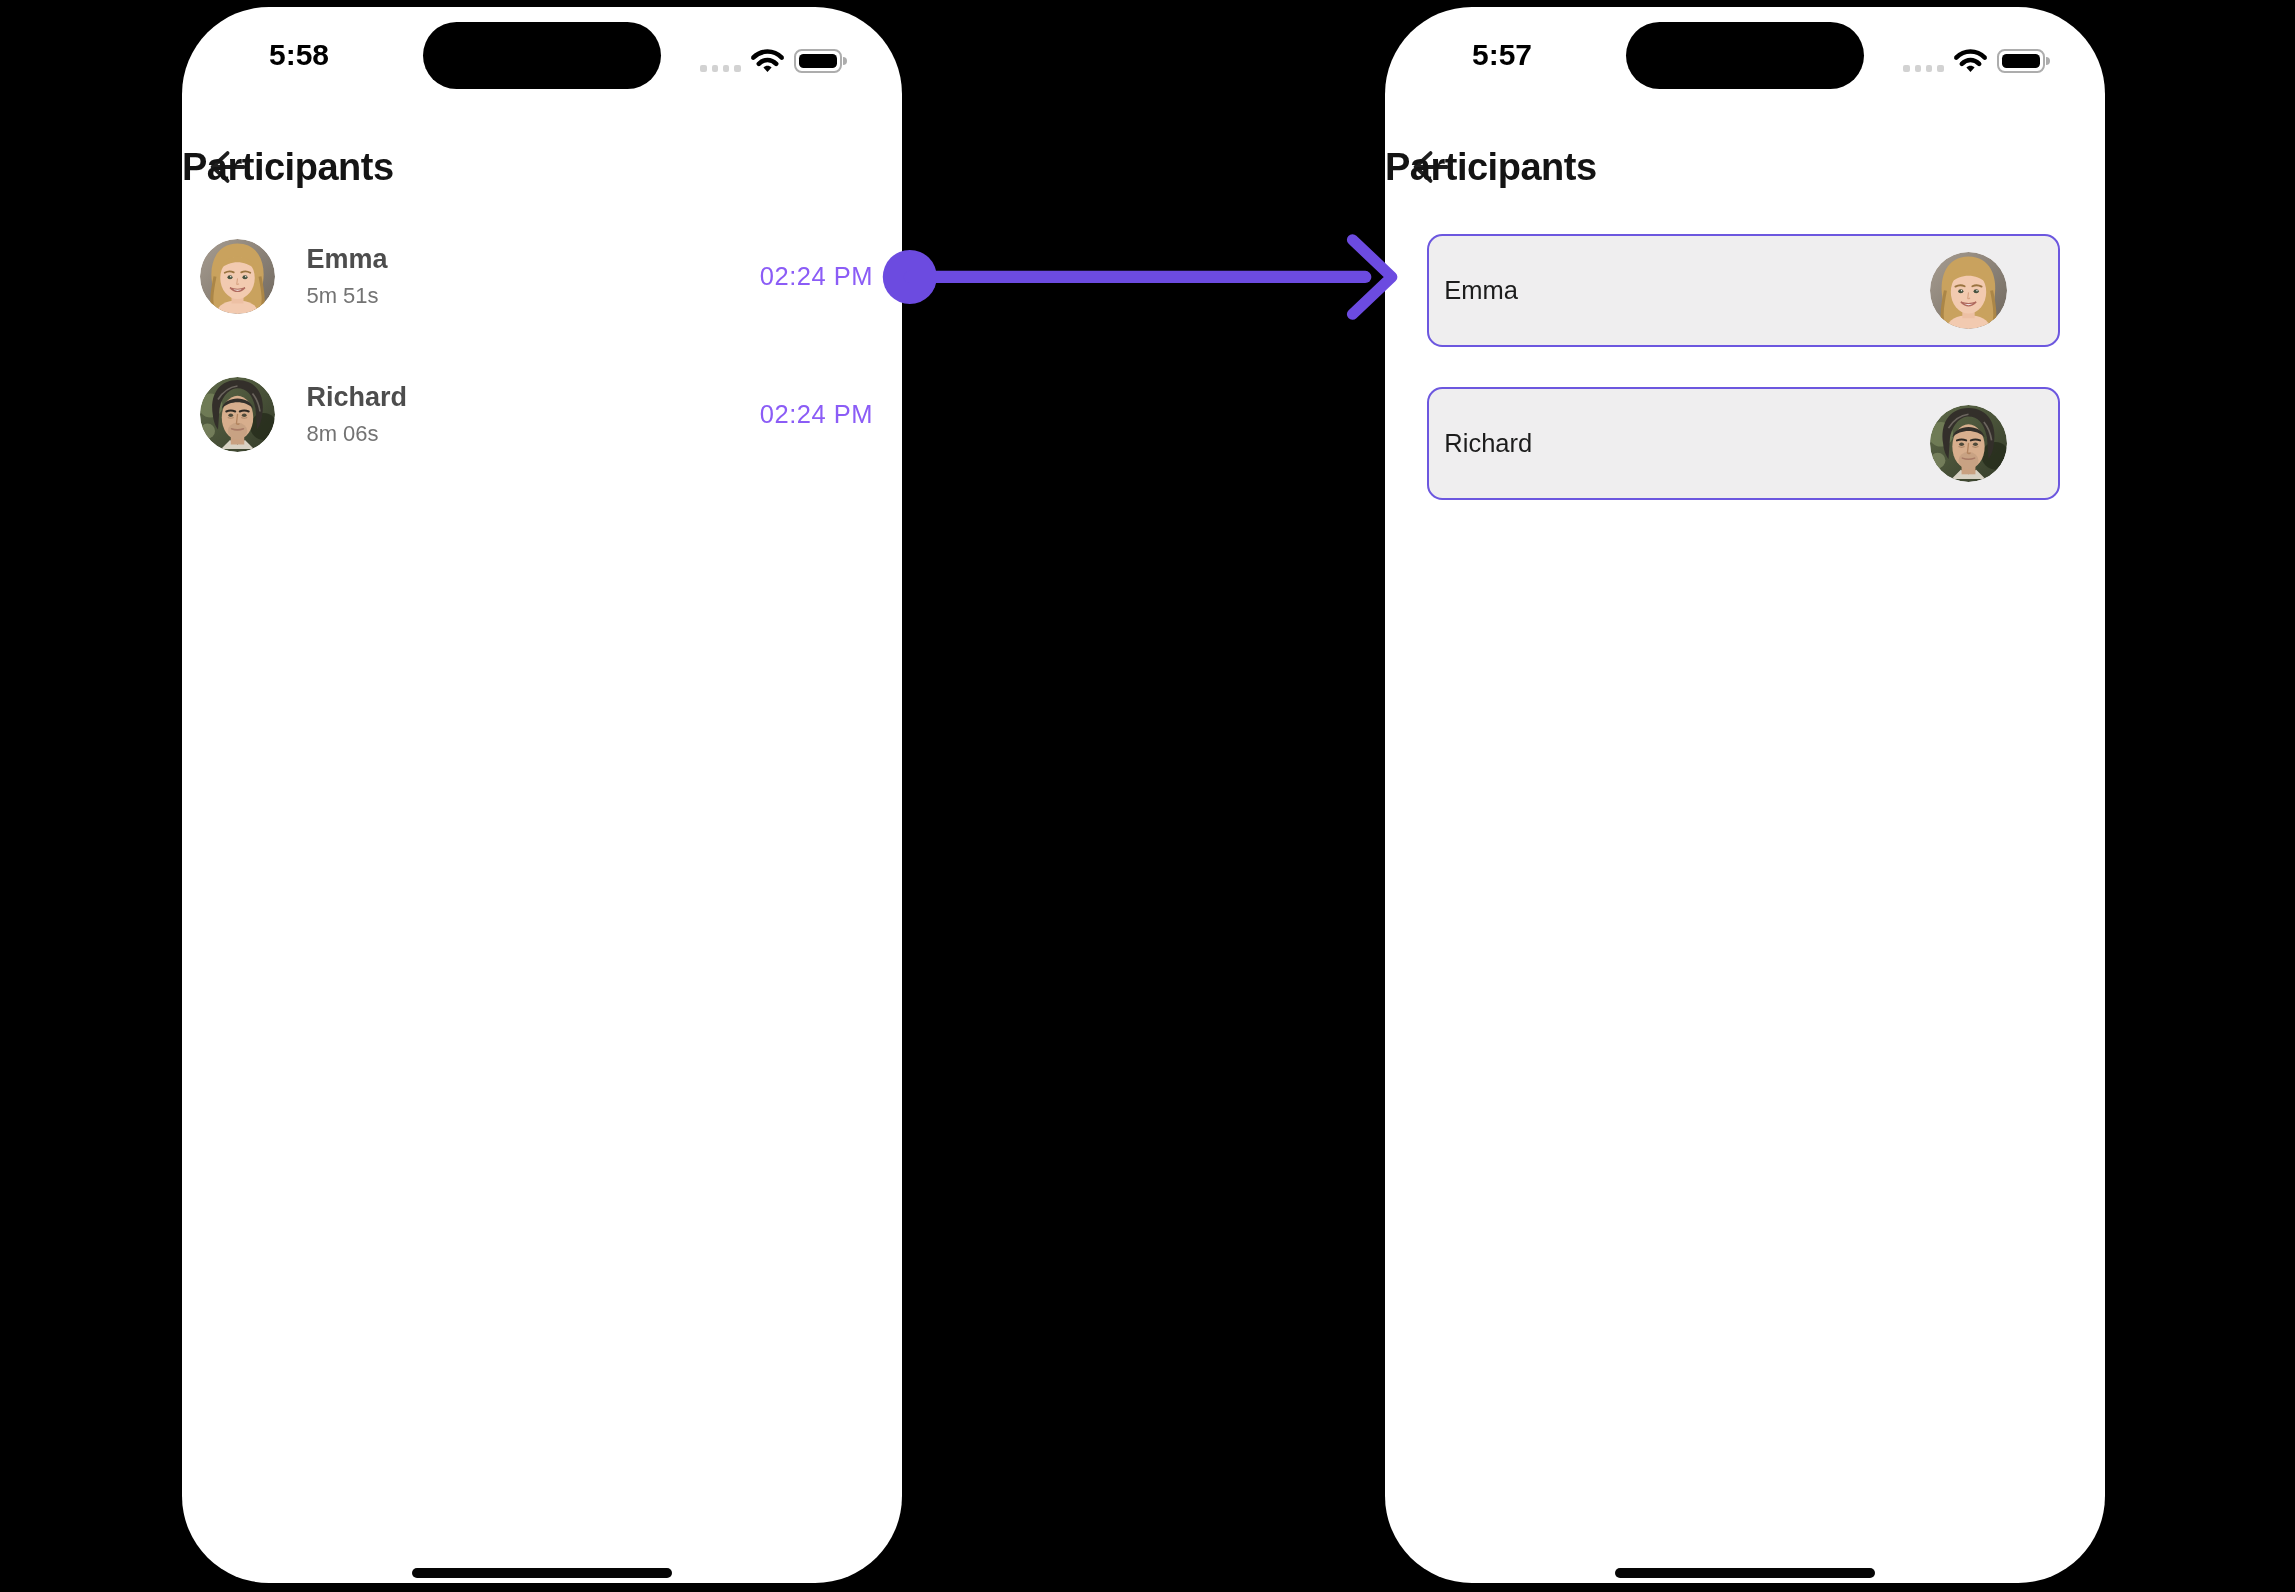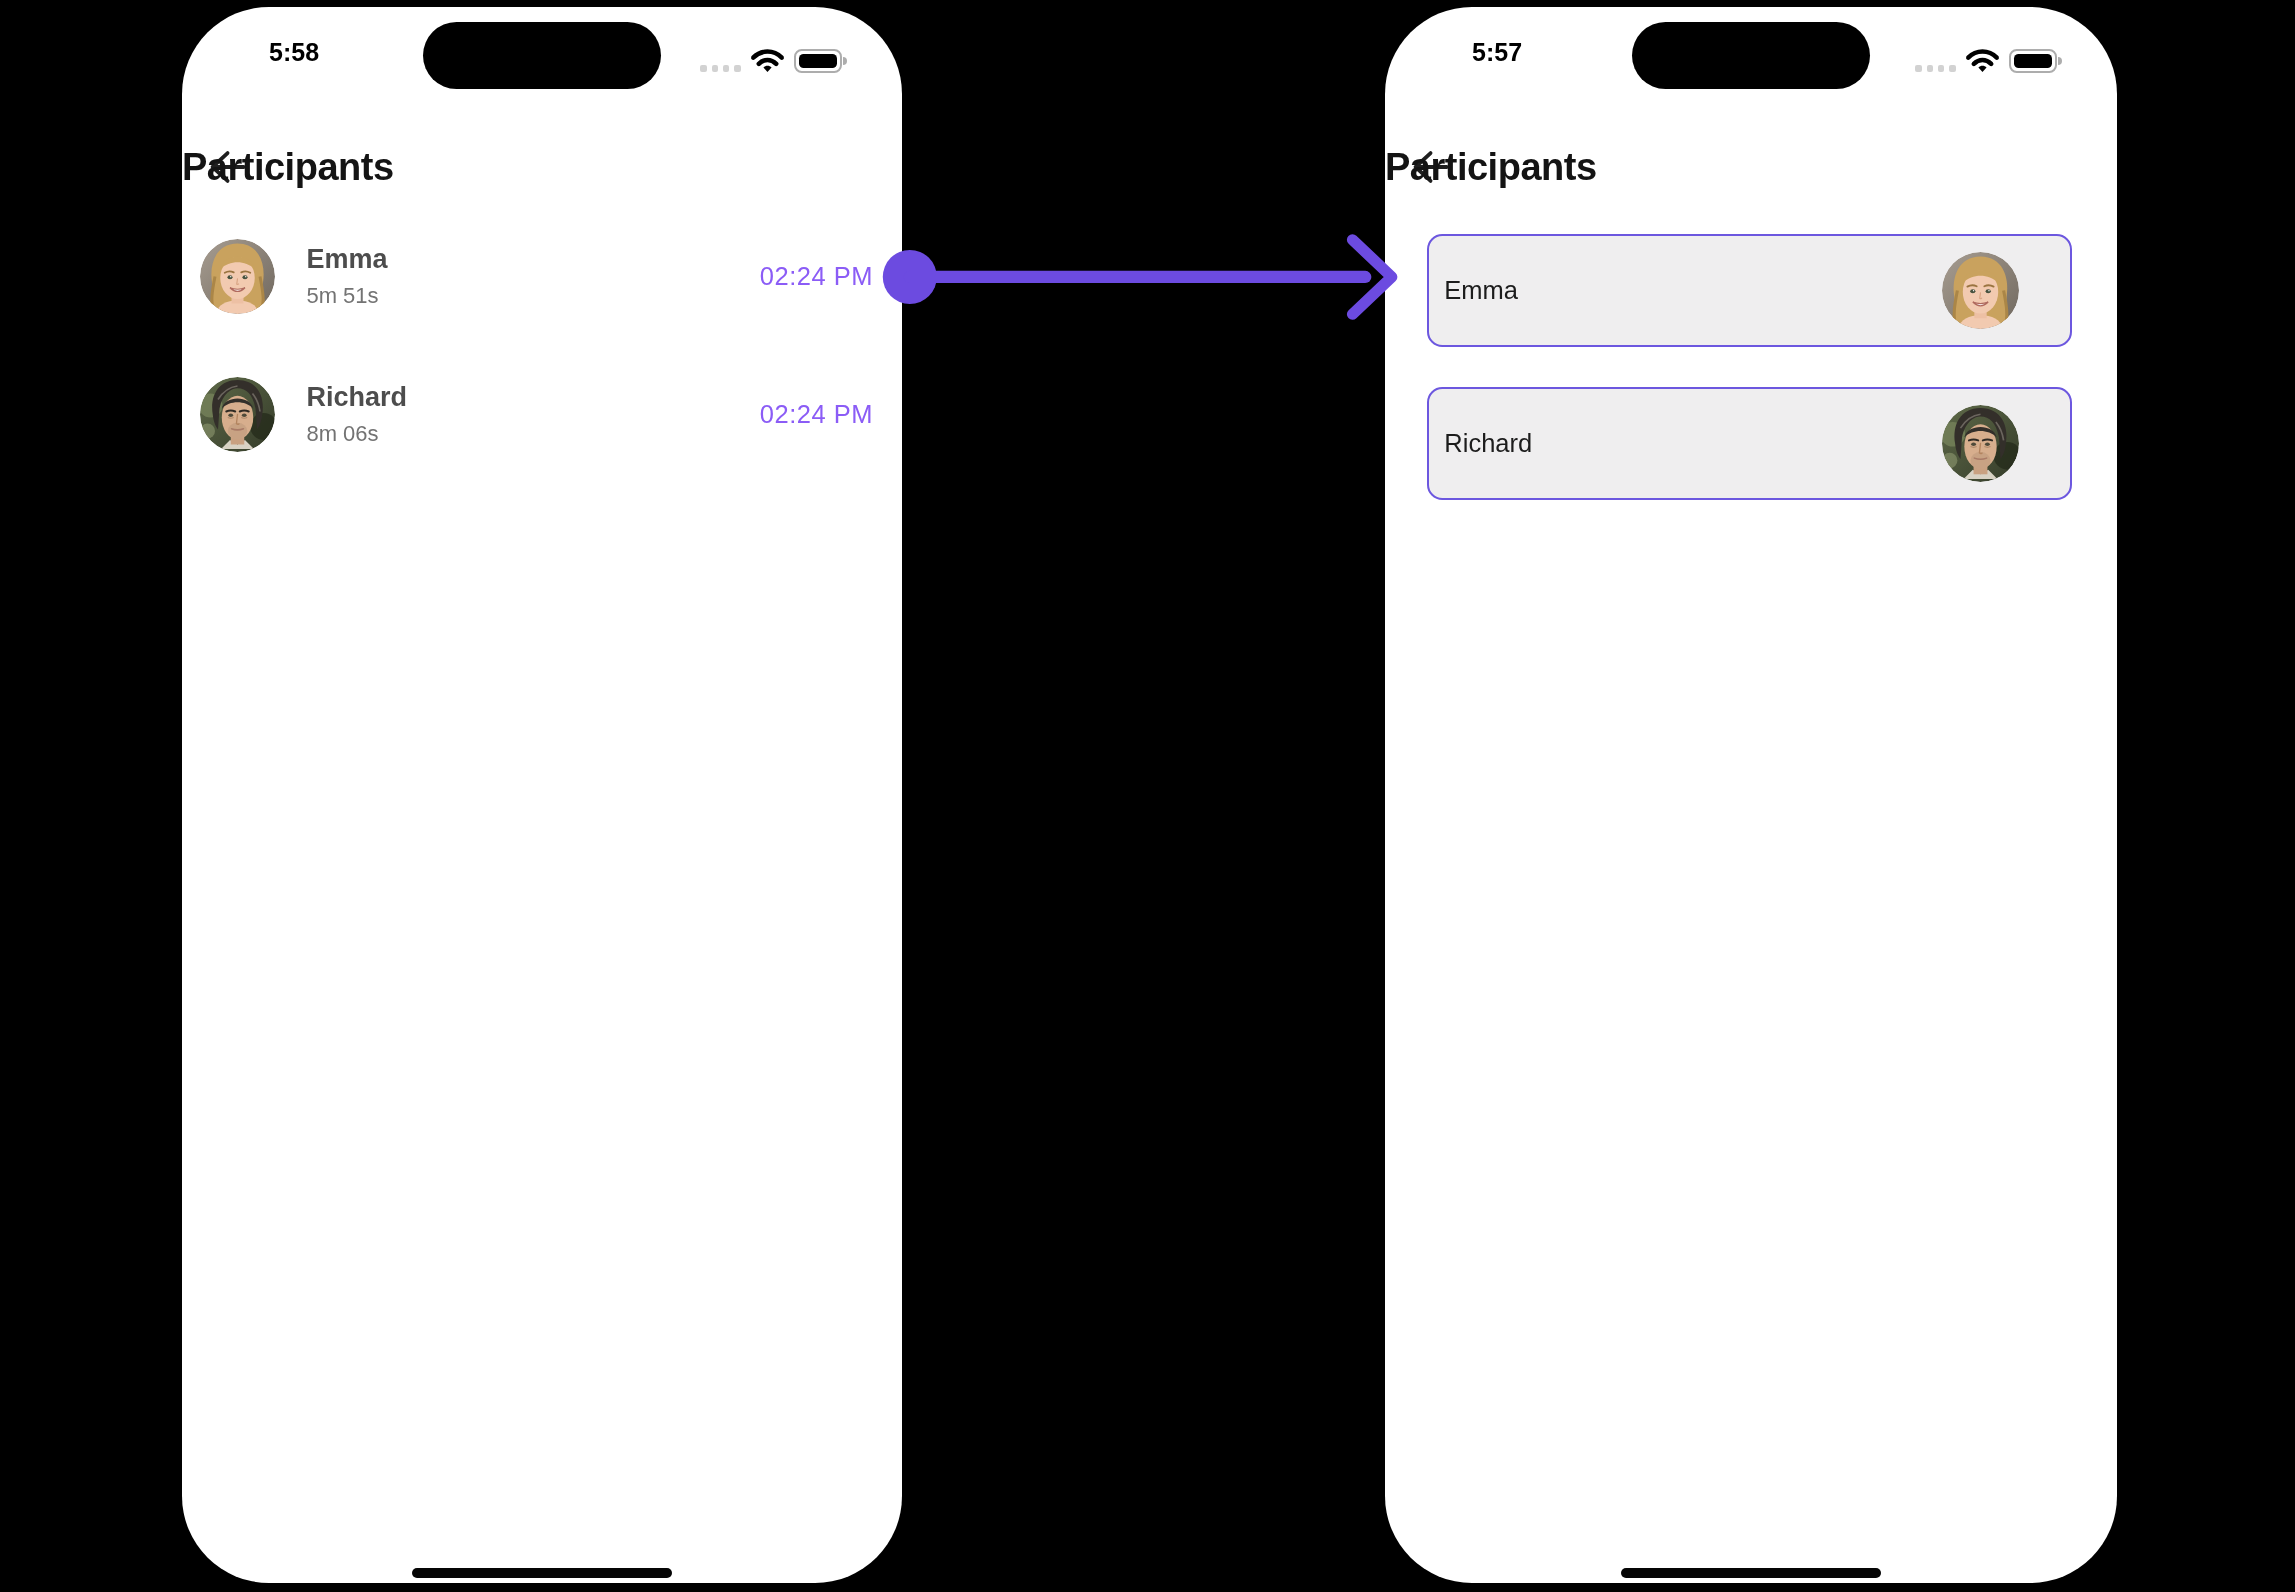--- a/index.html
+++ b/index.html
@@ -1,25 +1,25 @@
 <!DOCTYPE html>
 <html style="font-size:8.2px"><head>
 <meta charset="utf-8">
 <style>
   html,body{margin:0;padding:0;background:#000;}
   #canvas{position:relative;width:2295px;height:1593px;background:#000;overflow:hidden;
           font-family:"Liberation Sans",sans-serif;}
   .phone{position:absolute;top:6.6px;width:720px;height:1576px;background:#fff;
          border-radius:87px;overflow:hidden;}
   #phone-before{left:182px;}
-  #phone-after{left:1385px;padding-left:12px;}
+  #phone-after{left:1385px;}
 
   
   .statusbar{position:absolute;top:0;left:0;right:0;height:97px;}
-  .status-time{position:absolute;left:87px;top:31px;font-size:25px;font-weight:700;
+  .status-time{position:absolute;left:87px;top:31px;font-size:30px;font-weight:700;
                color:#000;letter-spacing:0px;}
   .island{position:absolute;left:50%;transform:translateX(-50%);top:15px;width:238px;height:67px;
           background:#000;border-radius:34px;}
   .status-icons{position:absolute;right:55px;top:42px;display:flex;align-items:center;gap:10.2px;}
   .dots{display:flex;gap:4.6px;margin-top:15.3px;}
   .dots span{width:6.6px;height:6.6px;border-radius:2px;background:#D2D2D2;display:block;}
   .wifi{width:33px;height:24.5px;display:block;}
   .battery{position:relative;width:48px;height:23.5px;margin-right:5.1px;}
   .battery-body{position:absolute;left:0;top:0;right:0;bottom:0;border:2.6px solid #ADADAD;border-radius:7.7px;}
   .battery-fill{position:absolute;left:4.6px;top:4.6px;right:4.6px;bottom:4.6px;background:#000;border-radius:4.6px;}

